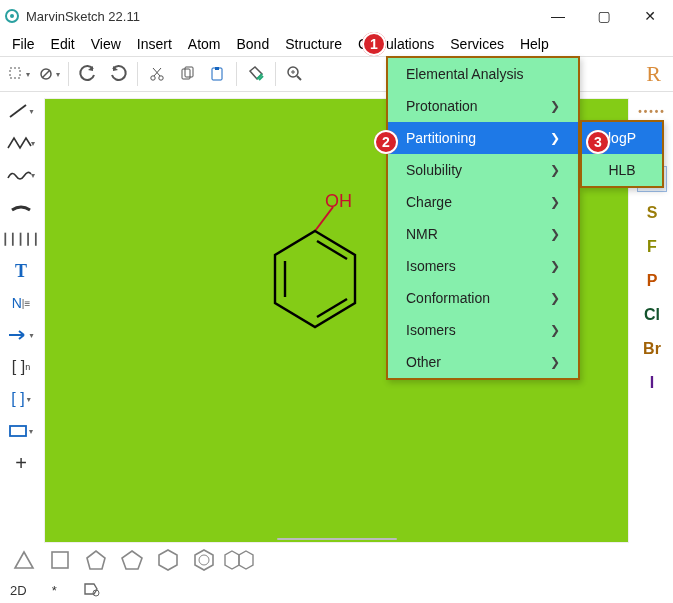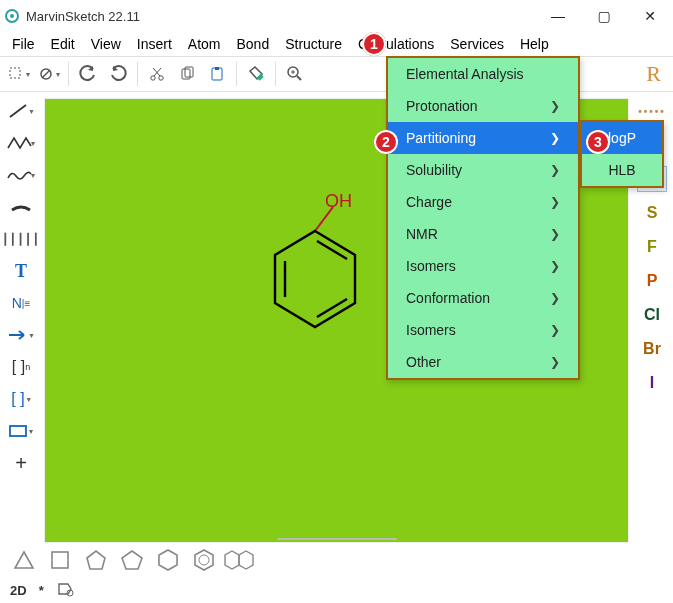--- a/index.html
+++ b/index.html
@@ -33,21 +33,21 @@
   .canvas { flex:1; background:#84cc16; position:relative; border:1px solid #eee; margin: 6px 2px 0 2px;}
   .right-tools { width:42px; background:#fff; display:flex; flex-direction:column; align-items:center; padding-top:6px; gap:8px;}
   .right-tools .rt { width:30px; height:26px; display:flex; align-items:center; justify-content:center; font-size:16px; font-weight:600;}
   .right-tools .dots { letter-spacing:2px; color:#c08a50; font-size:10px;}
   .rt.N{color:#2030c0;} .rt.O{color:#d02020; border:1px solid #9bbce6; background:#eef5fd;} .rt.S{color:#9a7d0a;} .rt.F{color:#8a8a00;} .rt.P{color:#c05000;} .rt.Cl{color:#14532d;} .rt.Br{color:#a16207;} .rt.I{color:#5b1a8b;}
 
   
   .bottom { position:absolute; bottom:0; left:0; right:0; height:60px; background:#fff; }
   .templates { height:34px; display:flex; align-items:center; gap:12px; padding:0 12px; }
   .templates .shape { width:24px; height:24px; color:#777; display:flex; align-items:center; justify-content:center;}
-  .statusbar { height:26px; display:flex; align-items:center; gap:12px; padding:0 10px; font-size:13px; color:#333;font-weight:bold;}
+  .statusbar { height:26px; display:flex; align-items:center; gap:25px; padding:0 10px; font-size:13px; color:#333;}
   .canvas .hr { position:absolute; bottom:2px; left:50%; transform:translateX(-50%); width:120px; height:2px; background:#bbb; border-radius:2px;}
 
   
   .dropdown { position:absolute; background:#86efac; border:2px solid #a16207; box-shadow: 2px 3px 6px rgba(0,0,0,.18); z-index:100; }
   .dropdown .item { height:32px; display:flex; align-items:center; justify-content:space-between; padding:0 18px 0 18px; font-size:14px; color:#222; white-space:nowrap; gap:40px;}
   .dropdown .item .chev { font-size:12px; color:#444; }
   .dropdown .item.hover { background:#1e79e7; color:#fff; }
   .dropdown .item.hover .chev { color:#fff; }
 
   .calc-menu { top:56px; left:386px; width:194px; }

